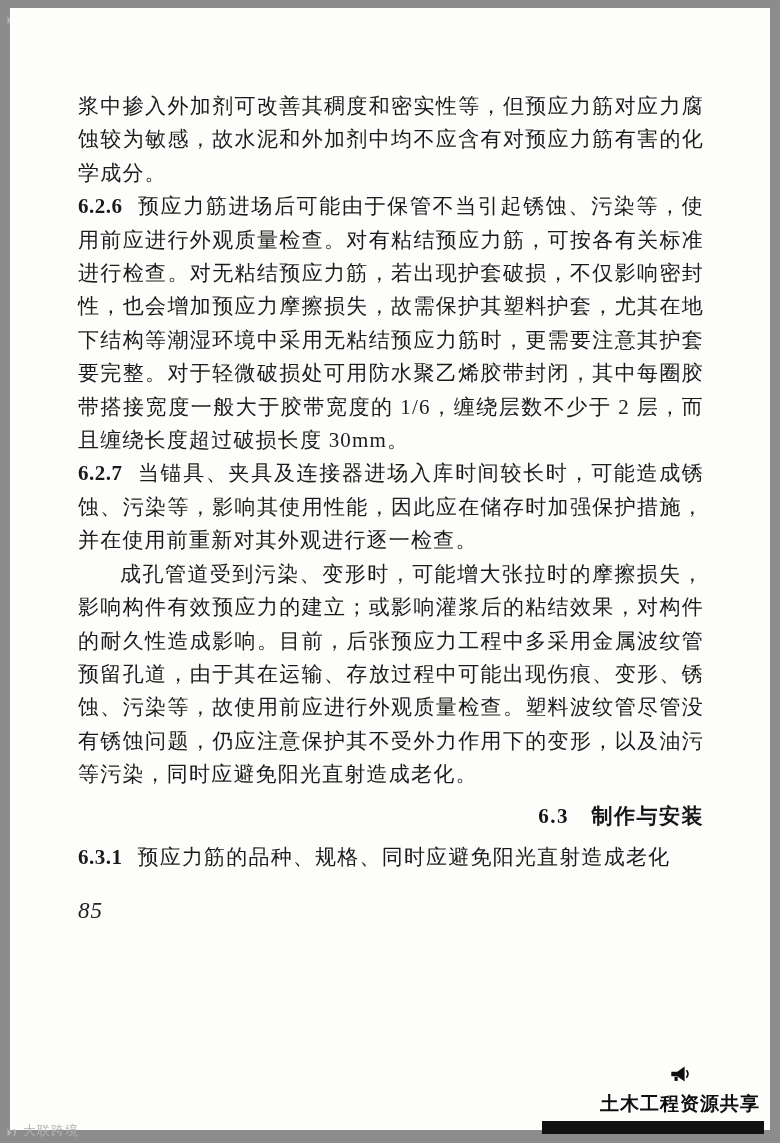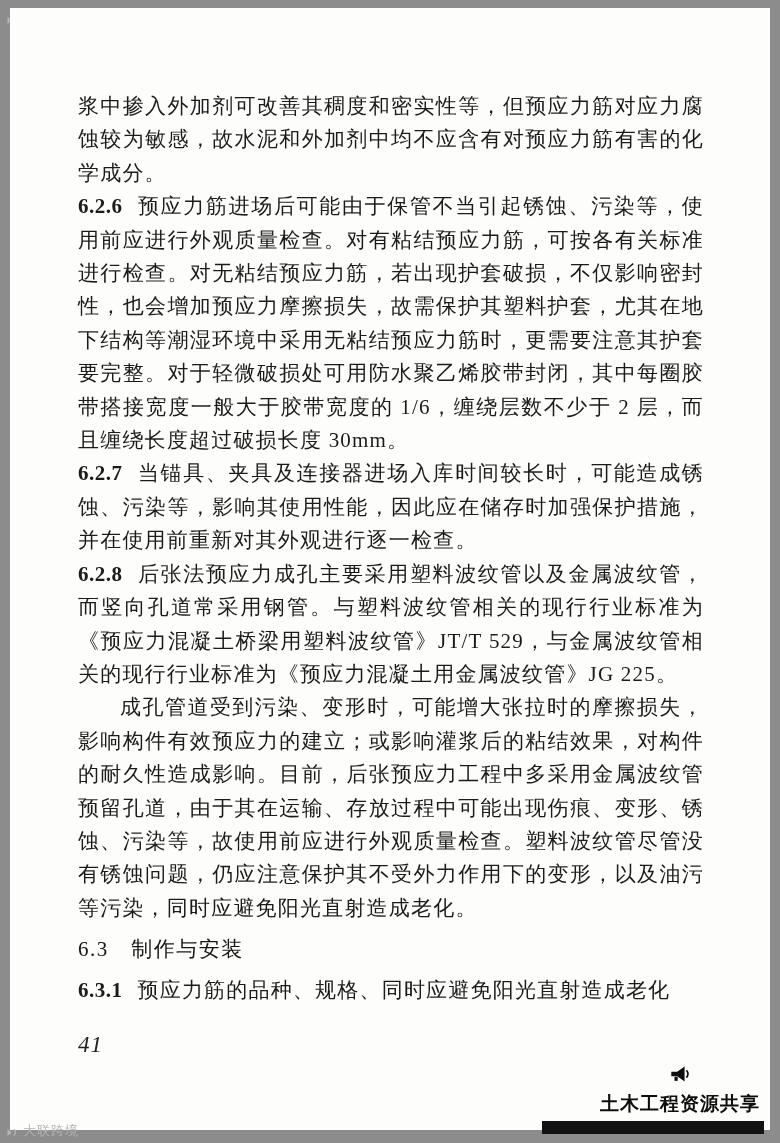--- a/index.html
+++ b/index.html
@@ -36,22 +36,22 @@
   p.para.indent { text-indent: 2em; }
   .clause-num {
     font-weight: bold;
     margin-right: 15px;
     letter-spacing: 0.5px;
   }
   h3.section-heading {
     margin: 10px 0 11px 0;
     font-size: 21px;
     letter-spacing: 1.5px;
-    font-weight: normal;
-    text-align: left;
+    font-weight: bold;
+    text-align: right;
     color: #161616;
   }
   .page-number {
     margin-top: 24px;
     font-style: italic;
     font-size: 23px;
     letter-spacing: 1px;
     color: #222;
   }
   
@@ -106,30 +106,29 @@
 
   <div class="page">
     <div class="content">
 
       <p class="para">浆中掺入外加剂可改善其稠度和密实性等，但预应力筋对应力腐蚀较为敏感，故水泥和外加剂中均不应含有对预应力筋有害的化学成分。</p>
 
       <p class="para"><span class="clause-num">6.2.6</span><span>预应力筋进场后可能由于保管不当引起锈蚀、污染等，使用前应进行外观质量检查。对有粘结预应力筋，可按各有关标准进行检查。对无粘结预应力筋，若出现护套破损，不仅影响密封性，也会增加预应力摩擦损失，故需保护其塑料护套，尤其在地下结构等潮湿环境中采用无粘结预应力筋时，更需要注意其护套要完整。对于轻微破损处可用防水聚乙烯胶带封闭，其中每圈胶带搭接宽度一般大于胶带宽度的 1/6，缠绕层数不少于 2 层，而且缠绕长度超过破损长度 30mm。</span></p>
 
       <p class="para"><span class="clause-num">6.2.7</span><span>当锚具、夹具及连接器进场入库时间较长时，可能造成锈蚀、污染等，影响其使用性能，因此应在储存时加强保护措施，并在使用前重新对其外观进行逐一检查。</span></p>
 
-      <p class="para"><span class="clause-num">6.2.8</span><span>后张法预应力成孔主要采用塑料波纹管以及金属波纹管，而竖向孔道常采用钢管。与塑料波纹管相关的现行行业标准为《预应力混凝土桥梁用塑料波纹管》JT/T 529，与金属波纹管相关的现行行业标准为《预应力混凝土用金属波纹管》JG 225。</span></p>
 
       <p class="para indent">成孔管道受到污染、变形时，可能增大张拉时的摩擦损失，影响构件有效预应力的建立；或影响灌浆后的粘结效果，对构件的耐久性造成影响。目前，后张预应力工程中多采用金属波纹管预留孔道，由于其在运输、存放过程中可能出现伤痕、变形、锈蚀、污染等，故使用前应进行外观质量检查。塑料波纹管尽管没有锈蚀问题，仍应注意保护其不受外力作用下的变形，以及油污等污染，同时应避免阳光直射造成老化。</p>
 
 
       <h3 class="section-heading">6.3　制作与安装</h3>
 
       <p class="para"><span class="clause-num">6.3.1</span><span>预应力筋的品种、规格、同时应避免阳光直射造成老化</span></p>
 
-      <div class="page-number">41</div>
+      <div class="page-number">85</div>
 
     </div>
   </div>
 
   <div class="share-mark">
     <svg class="megaphone" viewBox="0 0 24 24">
       <path d="M2.5 9.5 L9 9.5 L17 3.8 L17 20.2 L9 14.5 L2.5 14.5 Z" fill="#0e0e0e"></path>
       <path d="M19 8 q3.4 4 0 8" fill="none" stroke="#0e0e0e" stroke-width="1.8"></path>
       <path d="M6 15 L6 19.5 L9.5 19.5 L9.5 15" fill="#0e0e0e"></path>
     </svg>

